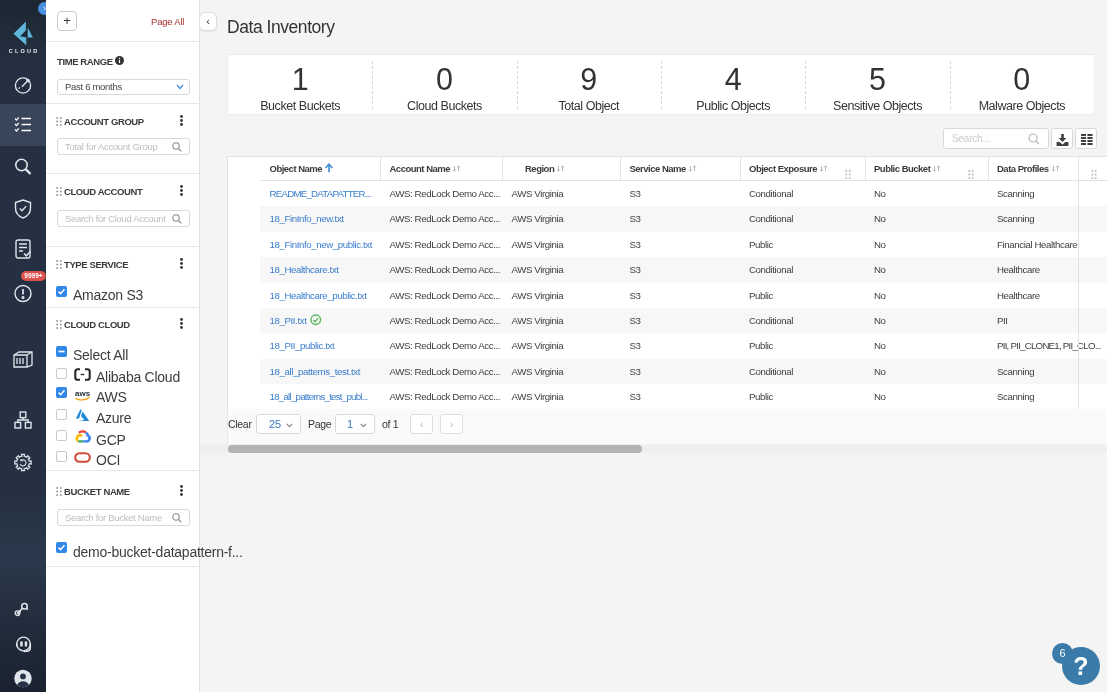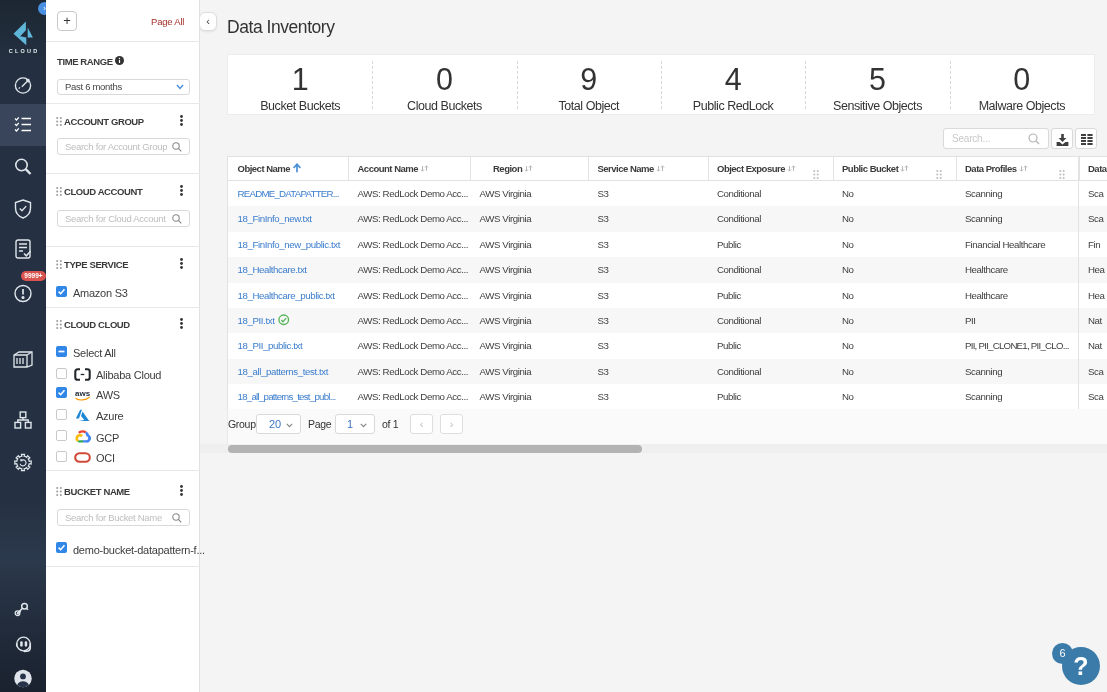--- a/index.html
+++ b/index.html
@@ -21,37 +21,37 @@
 .fdiv { position:absolute; left:0; width:154px; border-top:1px solid #e8e8e8; }
 .ftitle { position:absolute; left:18px; font-size:9.5px; font-weight:bold; color:#3a3a3a; letter-spacing:-0.4px; white-space:nowrap; }
 .fdots { position:absolute; left:10px; width:6px; height:9px; }
 .kebab { position:absolute; left:134px; width:3px; height:11px; }
 .finput { position:absolute; left:11px; width:133px; height:17px; border:1px solid #d9d9d9; border-radius:3px; background:#fff; color:#bdbdbd; font-size:9.5px; letter-spacing:-0.3px; line-height:15px; padding-left:7px; white-space:nowrap; }
 .fmag { position:absolute; left:126px; }
 .cb { position:absolute; left:10px; width:11px; height:11px; border-radius:2px; }
 .cb.on { background:#3087e8; }
 .cb svg { display:block; }
 .cb.off { background:#fff; border:1px solid #c9c9c9; }
-.cblabel { position:absolute; font-size:11px; letter-spacing:-0.25px; color:#3d3d3d; white-space:nowrap; }
+.cblabel { position:absolute; font-size:14px; letter-spacing:-0.25px; color:#3d3d3d; white-space:nowrap; }
 .clogo { position:absolute; left:28px; width:17px; height:13px; }
 
 
 #main { left:200px; top:0; width:907px; height:692px; background:#f4f4f4; }
 #collapsebtn { position:absolute; left:-1px; top:12px; width:18px; height:19px; background:#fff; border:1px solid #ddd; border-radius:6px; color:#444; font-size:11px; text-align:center; line-height:17px; box-shadow:0 1px 2px rgba(0,0,0,.08); }
 #title { position:absolute; left:27px; top:17px; font-size:17.5px; letter-spacing:-0.45px; color:#333; }
 #stats { position:absolute; left:27px; top:54px; width:868px; height:61px; background:#fff; border:1px solid #ececec; display:flex; }
 .stat { flex:1; text-align:center; position:relative; }
 .stat + .stat::before { content:""; position:absolute; left:0; top:6px; bottom:5px; border-left:1px dashed #d8d8d8; }
 .statnum { font-size:30.5px; color:#333; margin-top:9px; line-height:31px;}
 .statlbl { font-size:12.5px; letter-spacing:-0.45px; color:#333; margin-top:3.5px; }
 #searchbox { position:absolute; left:743px; top:128px; width:106px; height:21px; border:1px solid #d9d9d9; border-radius:3px; background:#fff; color:#c9c9c9; font-size:10px; letter-spacing:-0.2px; line-height:19px; padding-left:8px; }
 .toolbtn { position:absolute; top:128px; width:22px; height:21px; background:#fff; border:1px solid #d9d9d9; border-radius:3px; }
 
 
-#table { position:absolute; left:27px; top:156px; width:880px; background:#fff; border-left:1px solid #e2e2e2; border-top:1px solid #e2e2e2; }
+#table { position:absolute; left:27px; top:156px; width:880px; background:#fff; border-left:1px solid #e2e2e2; border-top:1px solid #e2e2e2;padding-left:32px; }
 #thead { position:relative; height:24px; border-bottom:1px solid #e2e2e2; background:#fff; }
 .th { position:absolute; top:0; height:24px; font-size:9.5px; letter-spacing:-0.5px; font-weight:bold; color:#3b3b3b; line-height:24px; white-space:nowrap; }
 .thsep { position:absolute; top:0; height:24px; border-left:1px solid #e2e2e2; }
 .row { position:relative; height:25.4px; }
 .row.alt { background:#f7f7f7; }
 .td { position:absolute; top:0; height:25.4px; font-size:9.7px; letter-spacing:-0.4px; color:#404040; line-height:25.4px; white-space:nowrap; }
 .td a { color:#3b7dcc; text-decoration:none; }
 .lastcolsep { position:absolute; left:850px; top:0; width:1px; height:253px; background:#e2e2e2; }
 #pagerband { position:absolute; left:27px; top:409px; width:880px; height:35px; background:#fafafa; border-left:1px solid #e8e8e8;}
 .pgtext { position:absolute; top:9px; font-size:10.5px; letter-spacing:-0.3px; color:#333; }
@@ -182,21 +182,21 @@
       </g>
     </svg>
   <div class="ftitle" style="top:116px;">ACCOUNT GROUP</div>
   <svg class="kebab" style="top:115px" viewBox="0 0 3 11">
       <g fill="#333">
         <circle cx="1.5" cy="1.5" r="1.4"></circle>
         <circle cx="1.5" cy="5.5" r="1.4"></circle>
         <circle cx="1.5" cy="9.5" r="1.4"></circle>
       </g>
     </svg>
-  <div class="finput" style="top:138px;">Search for Account Group</div>
+  <div class="finput" style="top:138px;">Total for Account Group</div>
   <svg class="fmag" style="top:142px" width="10" height="10" viewBox="0 0 10 10" fill="none" stroke="#8a8a8a" stroke-width="1.1">
       <circle cx="4" cy="4" r="3.2"></circle>
       <path d="M6.5 6.5 L9.3 9.3"></path>
     </svg>
   <div class="fdiv" style="top:173px"></div>
 
   <svg class="fdots" style="top:187px" viewBox="0 0 6 9">
       <g fill="#9a9a9a">
         <circle cx="1.2" cy="1" r="1"></circle>
         <circle cx="4.8" cy="1" r="1"></circle>
@@ -358,21 +358,21 @@
     <div class="stat">
         <div class="statnum">0</div>
         <div class="statlbl">Cloud Buckets</div>
       </div>
     <div class="stat">
         <div class="statnum">9</div>
         <div class="statlbl">Total Object</div>
       </div>
     <div class="stat">
         <div class="statnum">4</div>
-        <div class="statlbl">Public RedLock</div>
+        <div class="statlbl">Public Objects</div>
       </div>
     <div class="stat">
         <div class="statnum">5</div>
         <div class="statlbl">Sensitive Objects</div>
       </div>
     <div class="stat">
         <div class="statnum">0</div>
         <div class="statlbl">Malware Objects</div>
       </div>
   </div>
@@ -554,22 +554,22 @@
         <div class="td" style="left:251.5px">AWS Virginia</div>
         <div class="td" style="left:369.5px">S3</div>
         <div class="td" style="left:489px">Public</div>
         <div class="td" style="left:614px">No</div>
         <div class="td" style="left:737px">Scanning</div>
         <div class="td" style="left:860px">Sca</div>
       </div>
       <div class="lastcolsep"></div>
     </div>
   <div id="pagerband">
-    <div class="pgtext" style="left:0px;">Group</div>
-    <div class="pgsel" style="left:28px;width:45px;"><span style="margin-left:12px;line-height:19px;display:inline-block">20</span><svg style="position:absolute;right:7px;top:8px" width="7" height="5" viewBox="0 0 7 5" fill="none" stroke="#888" stroke-width="1.2">
+    <div class="pgtext" style="left:0px;">Clear</div>
+    <div class="pgsel" style="left:28px;width:45px;"><span style="margin-left:12px;line-height:19px;display:inline-block">25</span><svg style="position:absolute;right:7px;top:8px" width="7" height="5" viewBox="0 0 7 5" fill="none" stroke="#888" stroke-width="1.2">
           <path d="M0.8 0.8 l2.7 2.9 l2.7 -2.9"></path>
         </svg></div>
     <div class="pgtext" style="left:80px;">Page</div>
     <div class="pgsel" style="left:107px;width:40px;"><span style="margin-left:11px;line-height:19px;display:inline-block">1</span><svg style="position:absolute;right:7px;top:8px" width="7" height="5" viewBox="0 0 7 5" fill="none" stroke="#888" stroke-width="1.2">
           <path d="M0.8 0.8 l2.7 2.9 l2.7 -2.9"></path>
         </svg></div>
     <div class="pgtext" style="left:154px;">of 1</div>
     <div class="pgbtn" style="left:182px;">‹</div>
     <div class="pgbtn" style="left:212px;">›</div>
   </div>

